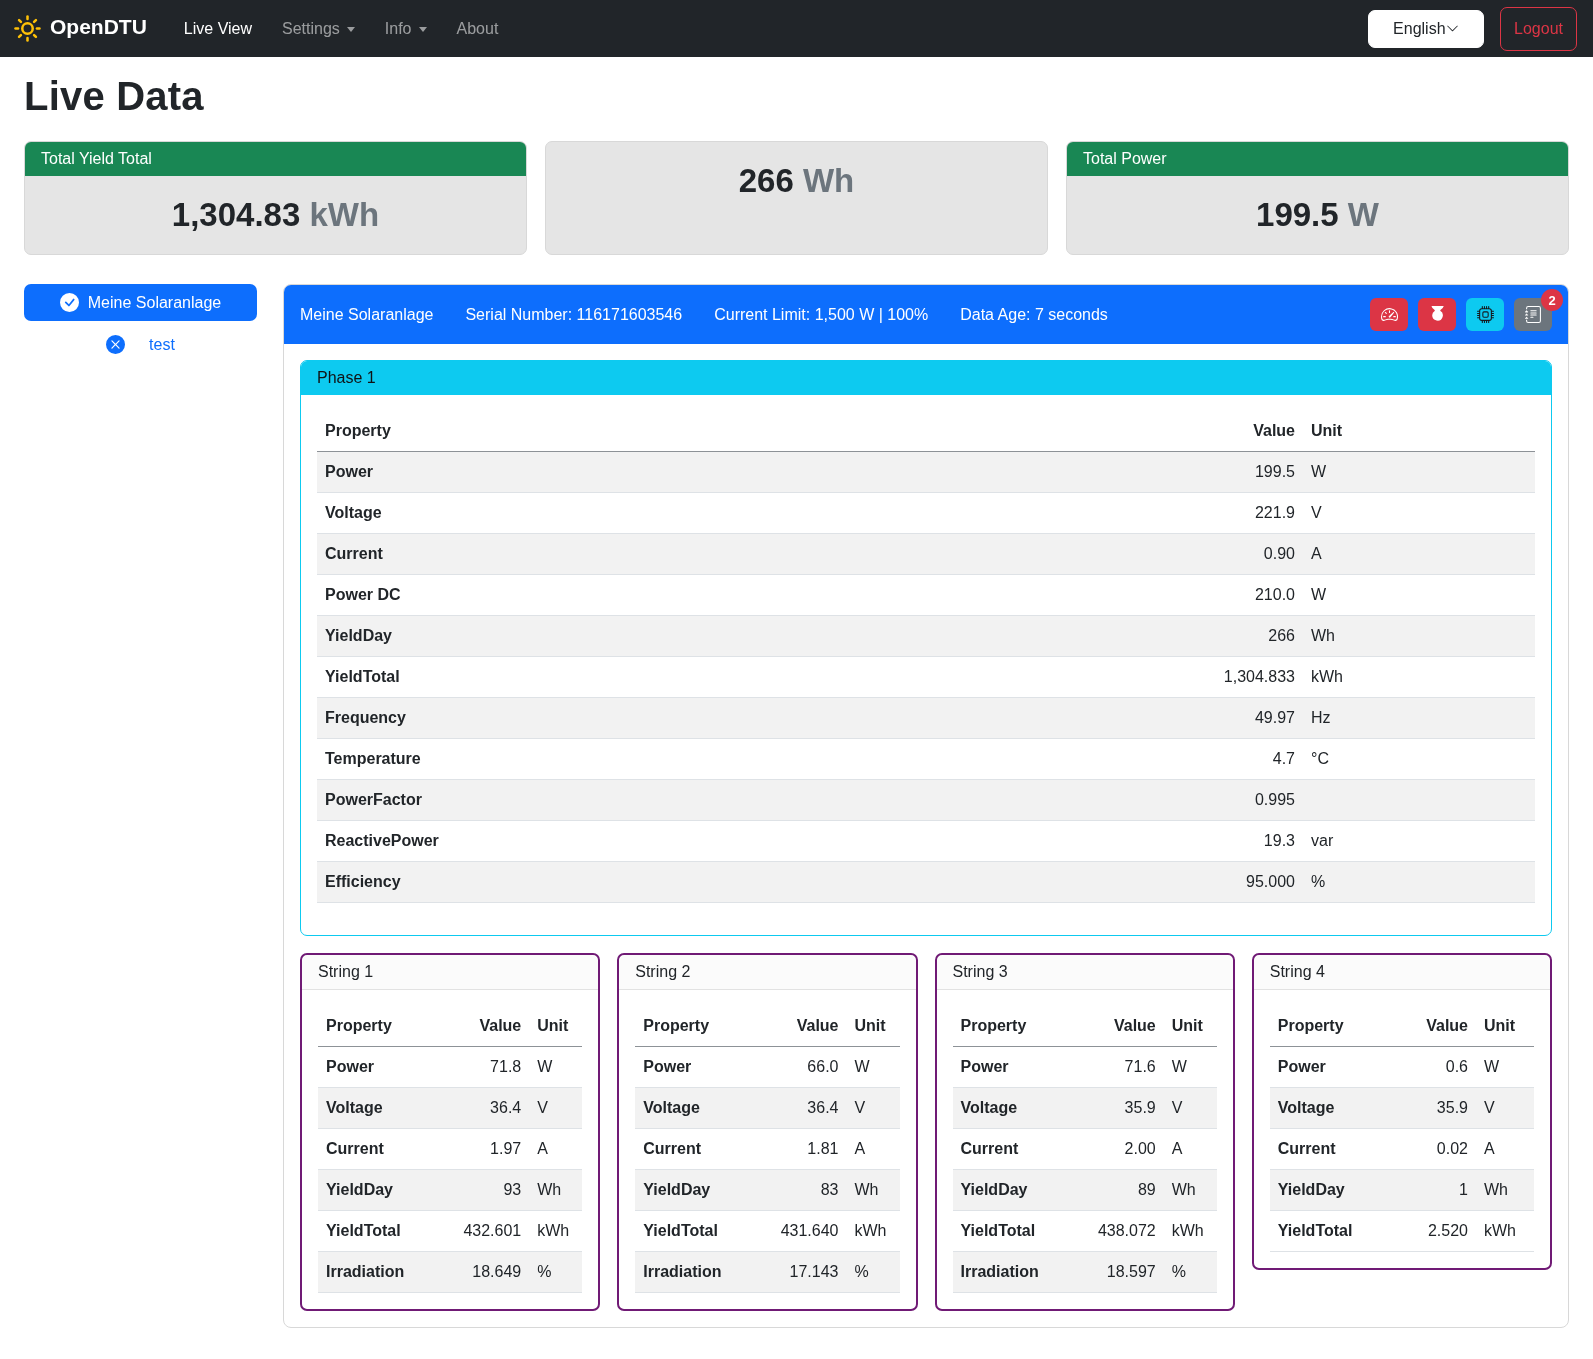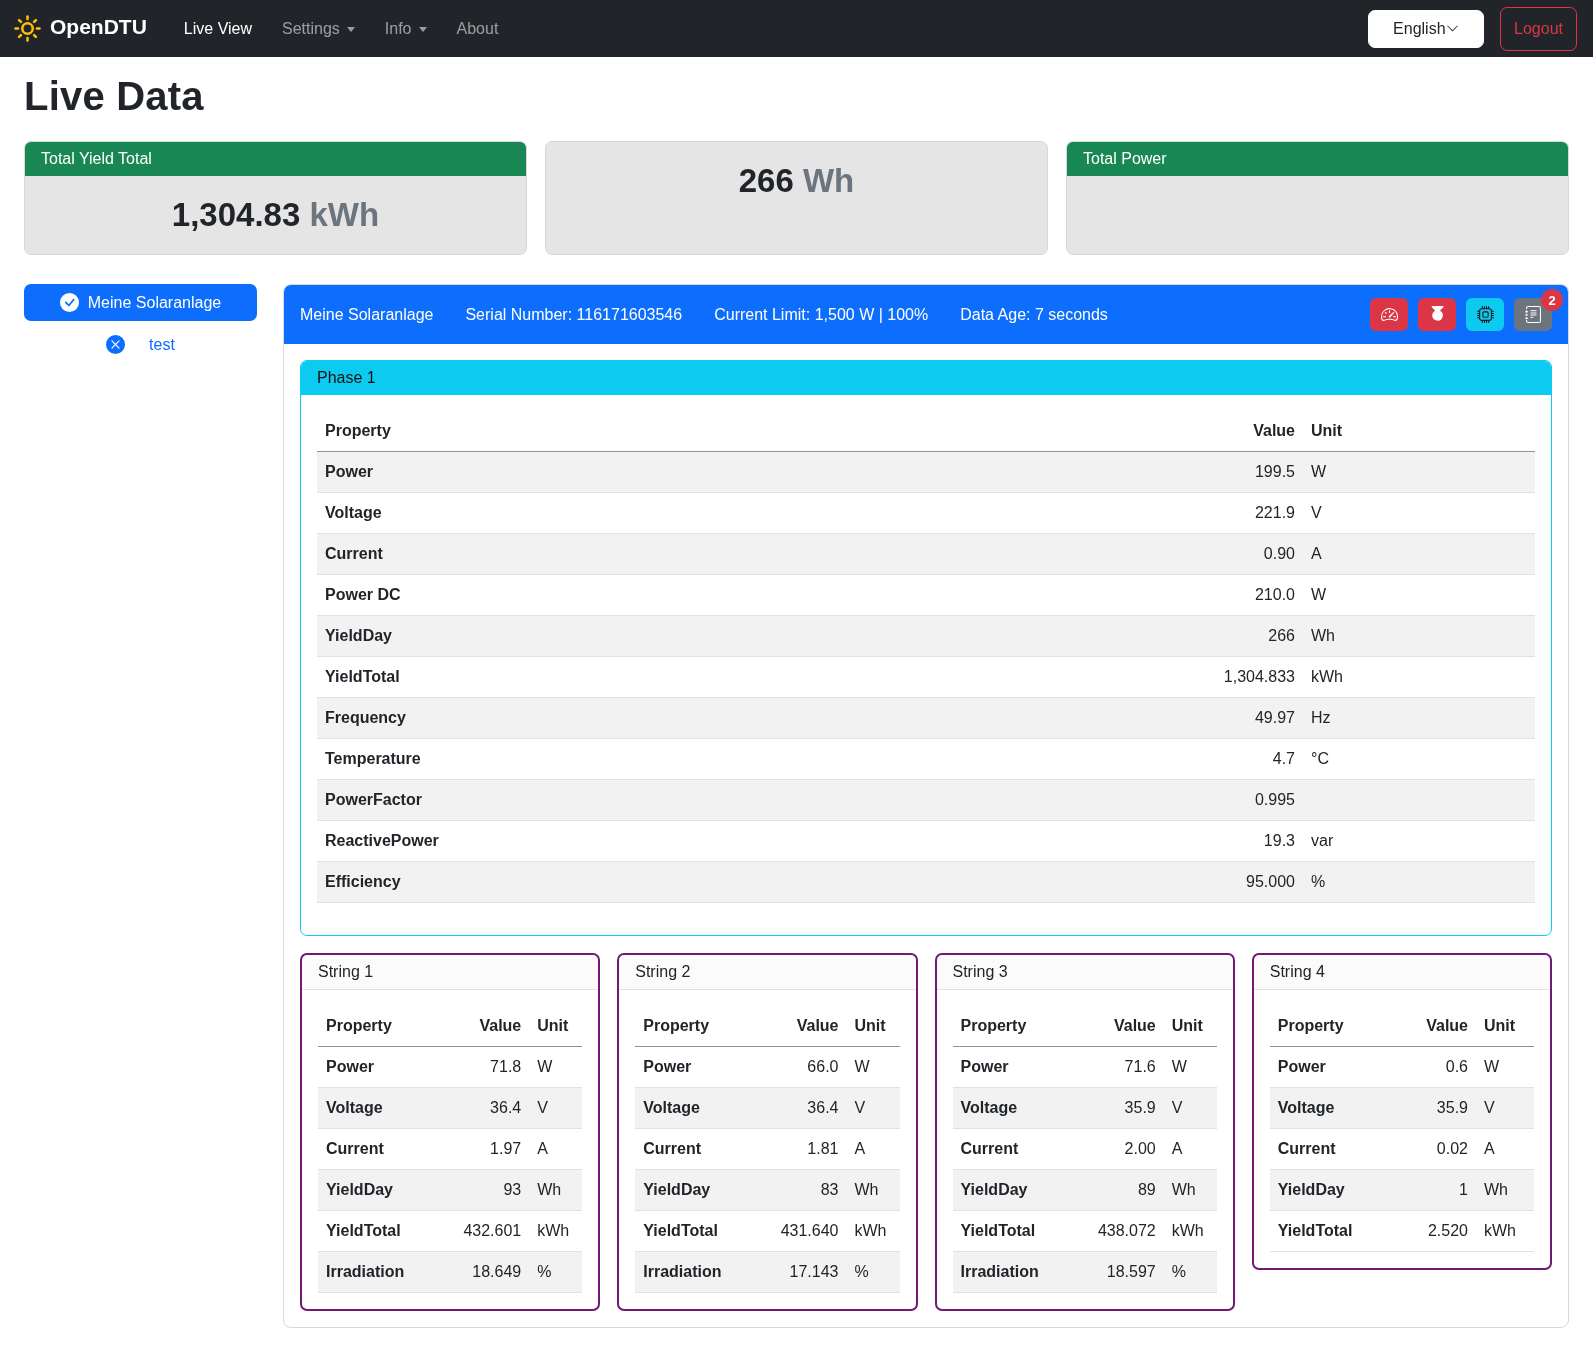--- a/index.html
+++ b/index.html
@@ -222,20 +222,24 @@
       </div>
     </div>
     <div class="total-card">
       <div class="total-card-body">
         <span>266</span>
         <span class="total-unit">Wh</span>
       </div>
     </div>
     <div class="total-card">
       <div class="total-card-header">Total Power</div>
+      <div class="total-card-body">
+        <span>199.5</span>
+        <span class="total-unit">W</span>
+      </div>
     </div>
   </div>
 
   <div class="main-row">
 
     <div class="sidebar">
       <button class="inv-select-btn">
         <span style="display:flex;">
           <svg viewBox="0 0 16 16" fill="#fff">
               <path d="M16 8A8 8 0 1 1 0 8a8 8 0 0 1 16 0zm-3.97-3.03a.75.75 0 0 0-1.08.022L7.477 9.417 5.384 7.323a.75.75 0 0 0-1.06 1.06L6.97 11.03a.75.75 0 0 0 1.079-.02l3.992-4.99a.75.75 0 0 0-.01-1.05z"></path>

